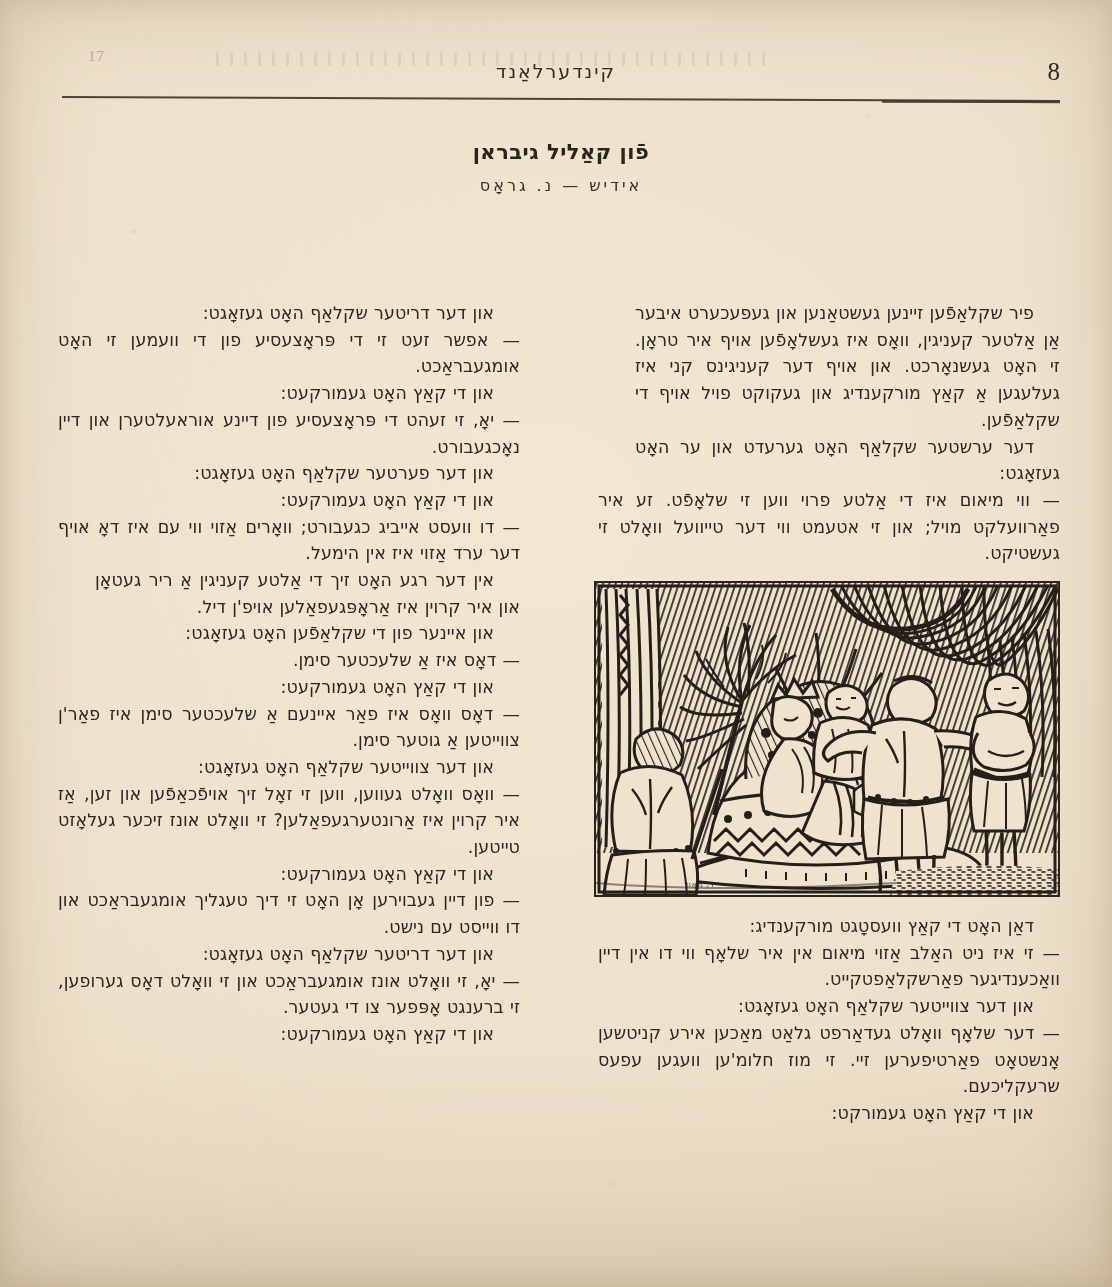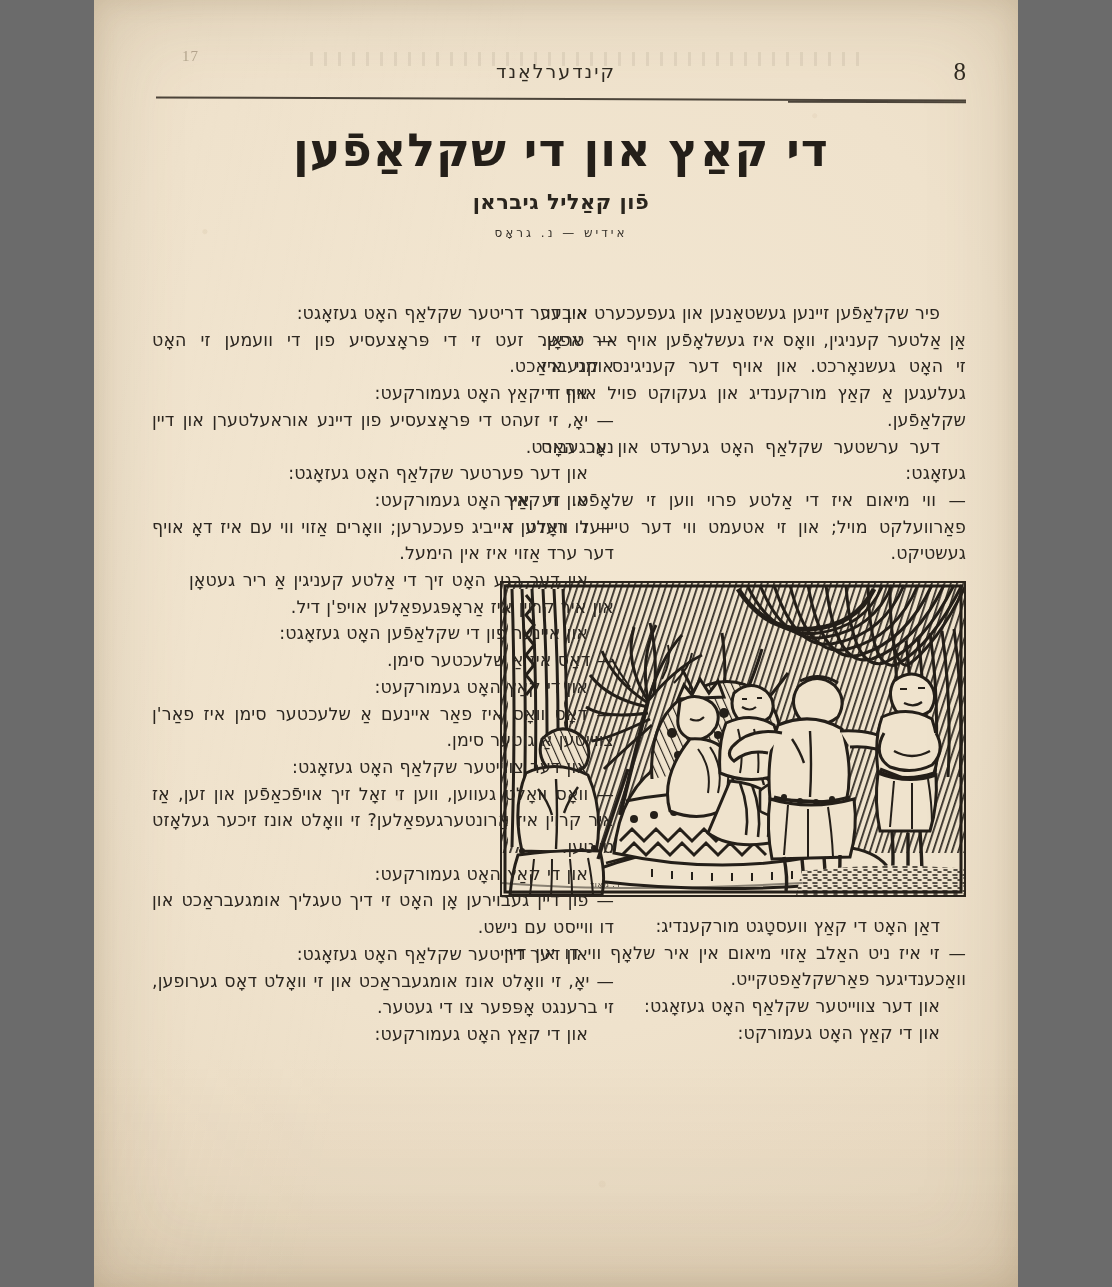--- a/index.html
+++ b/index.html
@@ -3,21 +3,21 @@
 <meta charset="utf-8">
 <title>Kinderland page</title>
 <style>
   html, body {
     margin: 0;
     padding: 0;
     background: #6b6b6b;
   }
   .page {
     position: relative;
-    width: 924px;
+    width: 1112px;
     height: 1287px;
     margin: 0 auto;
     background:
       radial-gradient(ellipse 120% 90% at 48% 40%, #f3e7d2 0%, #efe2cc 45%, #e8d9c0 78%, #ddcdb2 100%);
     overflow: hidden;
     font-family: "DejaVu Sans", sans-serif;
     color: #2b2620;
     box-sizing: border-box;
   }
   
@@ -133,21 +133,21 @@
     font-family: "DejaVu Sans", sans-serif;
     font-weight: 700;
     font-size: 21px;
     letter-spacing: .5px;
     color: #2a251e;
     text-align: center;
   }
   .translator {
     margin-top: 12px;
     font-family: "DejaVu Sans", sans-serif;
-    font-size: 12px;
+    font-size: 16px;
     letter-spacing: 3px;
     color: #35302a;
   }
 
   
   .columns {
     position: absolute;
     top: 300px;
     left: 58px;
     right: 52px;
@@ -207,21 +207,20 @@
   <div class="runhead">
     <div class="folio-faint">17</div>
     <div class="ghost-line"></div>
     <div class="runhead-title">קינדערלאַנד</div>
     <div class="runhead-folio">8</div>
   </div>
   <div class="rule"></div>
   <div class="rule seg2"></div>
 
   <div class="masthead">
-    <div class="story-title">די קאַץ און די שקלאַפֿען</div>
     <div class="byline">פֿון קאַליל גיבראן</div>
     <div class="translator">אידיש — נ. גראָס</div>
   </div>
 
   <div class="columns">
 
     <div class="col col-right">
       <p class="para indent">פיר שקלאַפֿען זיינען געשטאַנען און געפעכערט איבער אַן אַלטער קעניגין, וואָס איז געשלאָפֿען אויף איר טראָן. זי האָט געשנאָרכט. און אויף דער קעניגינס קני איז געלעגען אַ קאַץ מורקענדיג און געקוקט פויל אויף די שקלאַפֿען.</p>
       <p class="para indent">דער ערשטער שקלאַף האָט גערעדט און ער האָט געזאָגט:</p>
       <p class="para dialog">— ווי מיאום איז די אַלטע פרוי ווען זי שלאָפֿט. זע איר פאַרוועלקט מויל; און זי אטעמט ווי דער טייוועל וואָלט זי געשטיקט.</p>
@@ -500,31 +499,32 @@
               <rect x="3" y="3" width="456" height="306" fill="none" stroke="#241f19" stroke-width="3"></rect>
             </g>
           </svg>
           <div class="cut-sig">ד. מאָוד</div>
         </div>
       </div>
 
       <p class="para indent">דאַן האָט די קאַץ וועסטָגט מורקענדיג:</p>
       <p class="para dialog">— זי איז ניט האַלב אַזוי מיאום אין איר שלאָף ווי דו אין דיין וואַכענדיגער פאַרשקלאַפטקייט.</p>
       <p class="para indent">און דער צווייטער שקלאַף האָט געזאָגט:</p>
+      <p class="para dialog">— דער שלאָף וואָלט געדאַרפט גלאַט מאַכען אירע קניטשען אָנשטאָט פאַרטיפערען זיי. זי מוז חלומ'ען וועגען עפעס שרעקליכעם.</p>
       <p class="para indent">און די קאַץ האָט געמורקט:</p>
     </div>
 
     <div class="col col-left">
       <p class="para indent">און דער דריטער שקלאַף האָט געזאָגט:</p>
       <p class="para dialog">— אפשר זעט זי די פּראָצעסיע פון די וועמען זי האָט אומגעבראַכט.</p>
       <p class="para indent">און די קאַץ האָט געמורקעט:</p>
       <p class="para dialog">— יאָ, זי זעהט די פּראָצעסיע פון דיינע אוראעלטערן און דיין נאָכגעבורט.</p>
       <p class="para indent">און דער פערטער שקלאַף האָט געזאָגט:</p>
       <p class="para indent">און די קאַץ האָט געמורקעט:</p>
-      <p class="para dialog">— דו רעדען אייביג פעכערען; וואָרים אַזוי ווי עם איז דאָ אויף דער ערד אַזוי איז אין הימעל.</p>
+      <p class="para dialog">— דו וועסט אייביג כגעבורט; וואָרים אַזוי ווי עם איז דאָ אויף דער ערד אַזוי איז אין הימעל.</p>
       <p class="para indent">אין דער רגע האָט זיך די אַלטע קעניגין אַ ריר געטאָן און איר קרוין איז אַראָפּגעפאַלען אויפ'ן דיל.</p>
       <p class="para indent">און איינער פון די שקלאַפֿען האָט געזאָגט:</p>
       <p class="para dialog">— דאָס איז אַ שלעכטער סימן.</p>
       <p class="para indent">און די קאַץ האָט געמורקעט:</p>
       <p class="para dialog">— דאָס וואָס איז פאַר איינעם אַ שלעכטער סימן איז פאַר'ן צווייטען אַ גוטער סימן.</p>
       <p class="para indent">און דער צווייטער שקלאַף האָט געזאָגט:</p>
       <p class="para dialog">— וואָס וואָלט געווען, ווען זי זאָל זיך אויפֿכאַפֿען און זען, אַז איר קרוין איז אַרונטערגעפאַלען? זי וואָלט אונז זיכער געלאָזט טייטען.</p>
       <p class="para indent">און די קאַץ האָט געמורקעט:</p>
       <p class="para dialog">— פון דיין געבוירען אָן האָט זי דיך טעגליך אומגעבראַכט און דו ווייסט עם נישט.</p>
       <p class="para indent">און דער דריטער שקלאַף האָט געזאָגט:</p>

